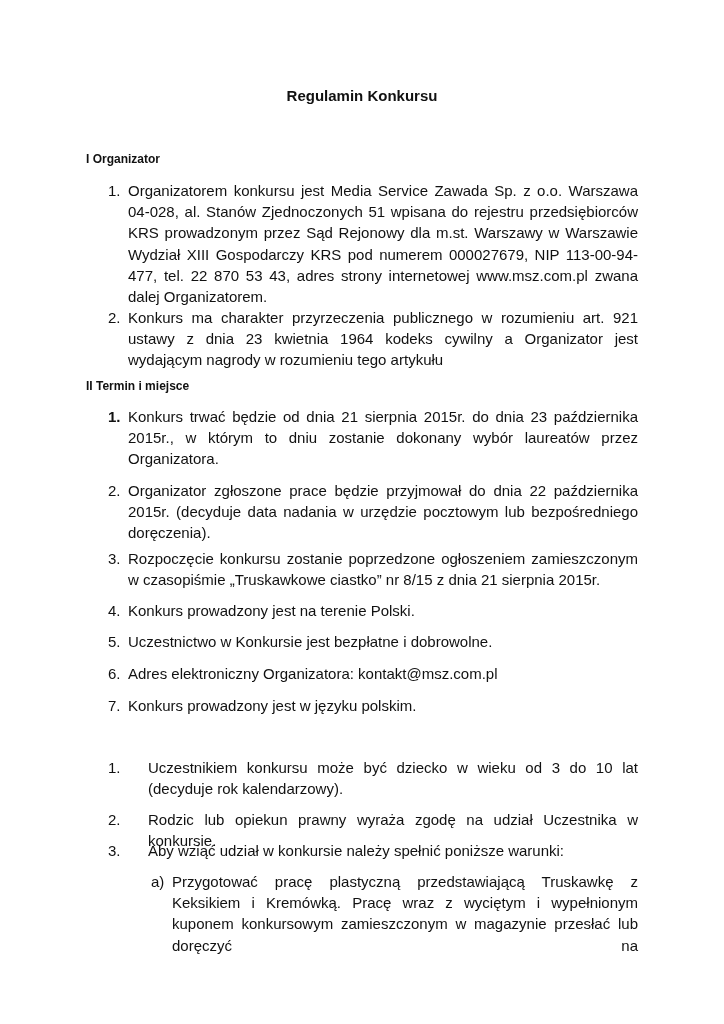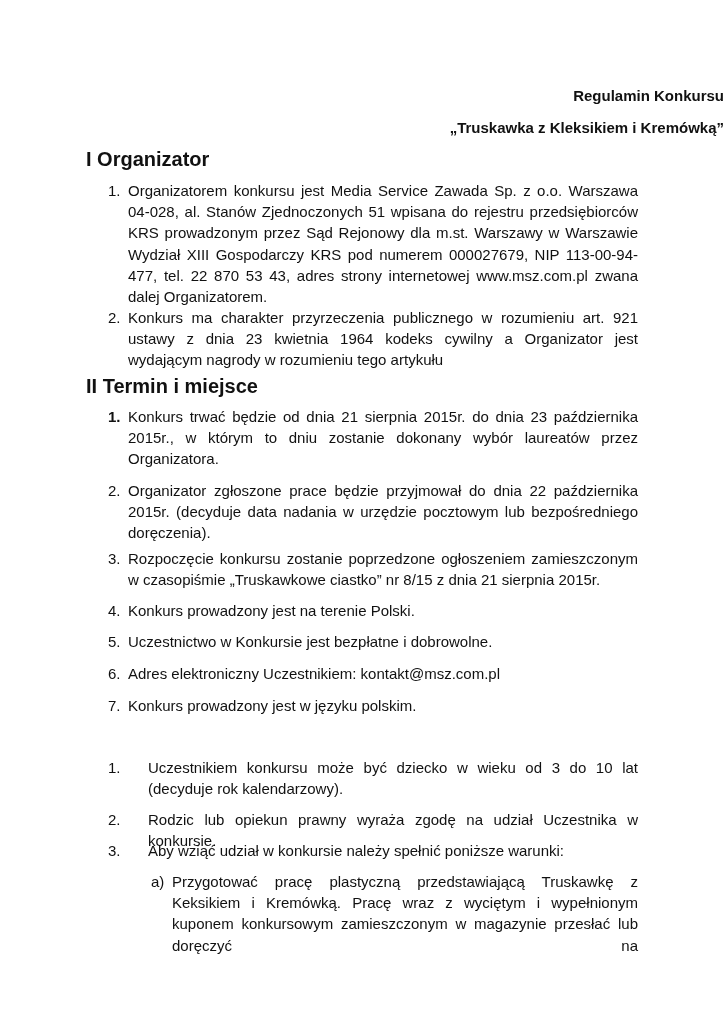--- a/index.html
+++ b/index.html
@@ -1,38 +1,37 @@
 <!DOCTYPE html>
 <html><head>
 <meta charset="utf-8">
 <style>
   html, body { margin: 0; padding: 0; background: #ffffff; }
   body { width: 724px; height: 1024px; position: relative; overflow: hidden;
          font-family: "Liberation Sans", sans-serif; color: #111111; }
   .page { position: absolute; left: 0; top: 0; width: 724px; height: 1024px; }
-  .title { position: absolute; left: 0; width: 724px; text-align: right;
+  .title { position: absolute; left: 0; width: 724px; text-align: center;
            font-weight: bold; font-size: 15px; line-height: 20px; }
-  .heading { position: absolute; left: 86px; font-weight: bold; font-size: 20px; line-height: 20px; }
+  .heading { position: absolute; left: 86px; font-weight: bold; font-size: 12px; line-height: 20px; }
   .item { position: absolute; left: 108px; width: 530px; font-size: 15px; line-height: 21.2px; }
   .item .num { position: absolute; left: 0; top: 0; width: 22px; }
   .item .num.bold { font-weight: bold; }
   .item .txt { display: block; margin-left: 20px; text-align: justify; text-align-last: left; }
   .item.w3 .num { left: 0; }
   .item.w3 .txt { margin-left: 40px; }
   .sub { position: absolute; left: 151px; width: 487px; font-size: 15px; line-height: 21.2px; }
   .sub .num { position: absolute; left: 0; top: 0; }
   .sub .txt { display: block; margin-left: 21px; text-align: justify; text-align-last: justify; }
 </style>
 </head>
 <body>
 
 <div class="page">
 
   <div class="title" style="top:86px;">Regulamin Konkursu</div>
-  <div class="title" style="top:118px;">„Truskawka z Kleksikiem i Kremówką”</div>
 
   <div class="heading" style="top:149px;">I Organizator</div>
 
   <div class="item" style="top:180px;">
     <span class="num">1.</span>
     <span class="txt">Organizatorem konkursu jest Media Service Zawada Sp. z o.o. Warszawa 04-028, al. Stanów Zjednoczonych 51 wpisana do rejestru przedsiębiorców KRS prowadzonym przez Sąd Rejonowy dla m.st. Warszawy w Warszawie Wydział XIII Gospodarczy KRS pod numerem 000027679, NIP 113-00-94-477, tel. 22 870 53 43, adres strony internetowej www.msz.com.pl zwana dalej Organizatorem.</span>
   </div>
 
   <div class="item" style="top:307px;">
     <span class="num">2.</span>
@@ -61,21 +60,21 @@
     <span class="txt">Konkurs prowadzony jest na terenie Polski.</span>
   </div>
 
   <div class="item" style="top:631px;">
     <span class="num">5.</span>
     <span class="txt">Uczestnictwo w Konkursie jest bezpłatne i dobrowolne.</span>
   </div>
 
   <div class="item" style="top:663px;">
     <span class="num">6.</span>
-    <span class="txt">Adres elektroniczny Uczestnikiem: kontakt@msz.com.pl</span>
+    <span class="txt">Adres elektroniczny Organizatora: kontakt@msz.com.pl</span>
   </div>
 
   <div class="item" style="top:695px;">
     <span class="num">7.</span>
     <span class="txt">Konkurs prowadzony jest w języku polskim.</span>
   </div>
 
 
   <div class="item w3" style="top:757px;">
     <span class="num">1.</span>

